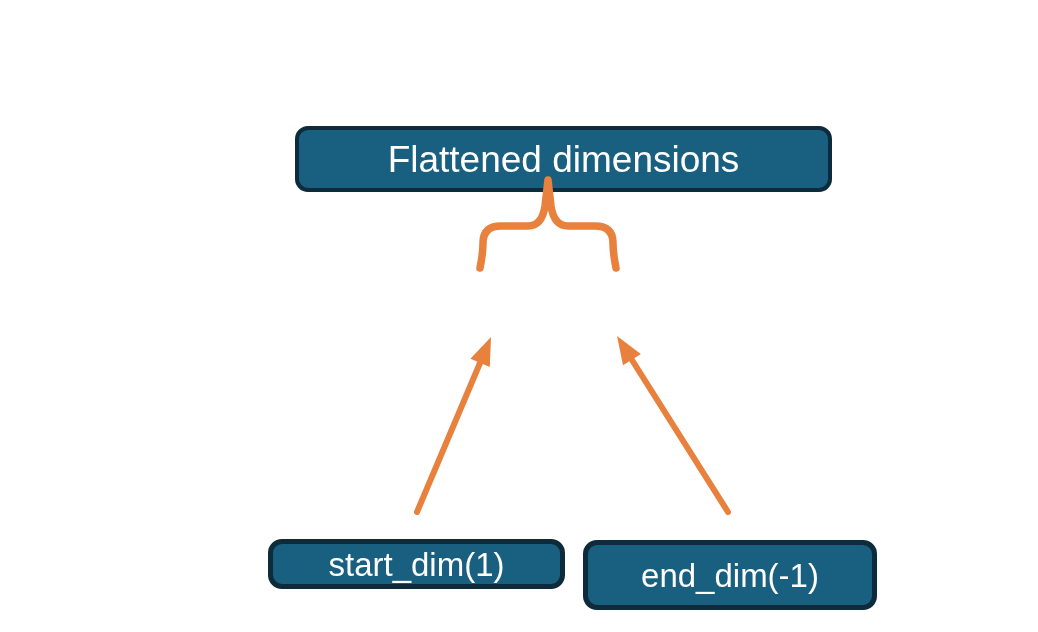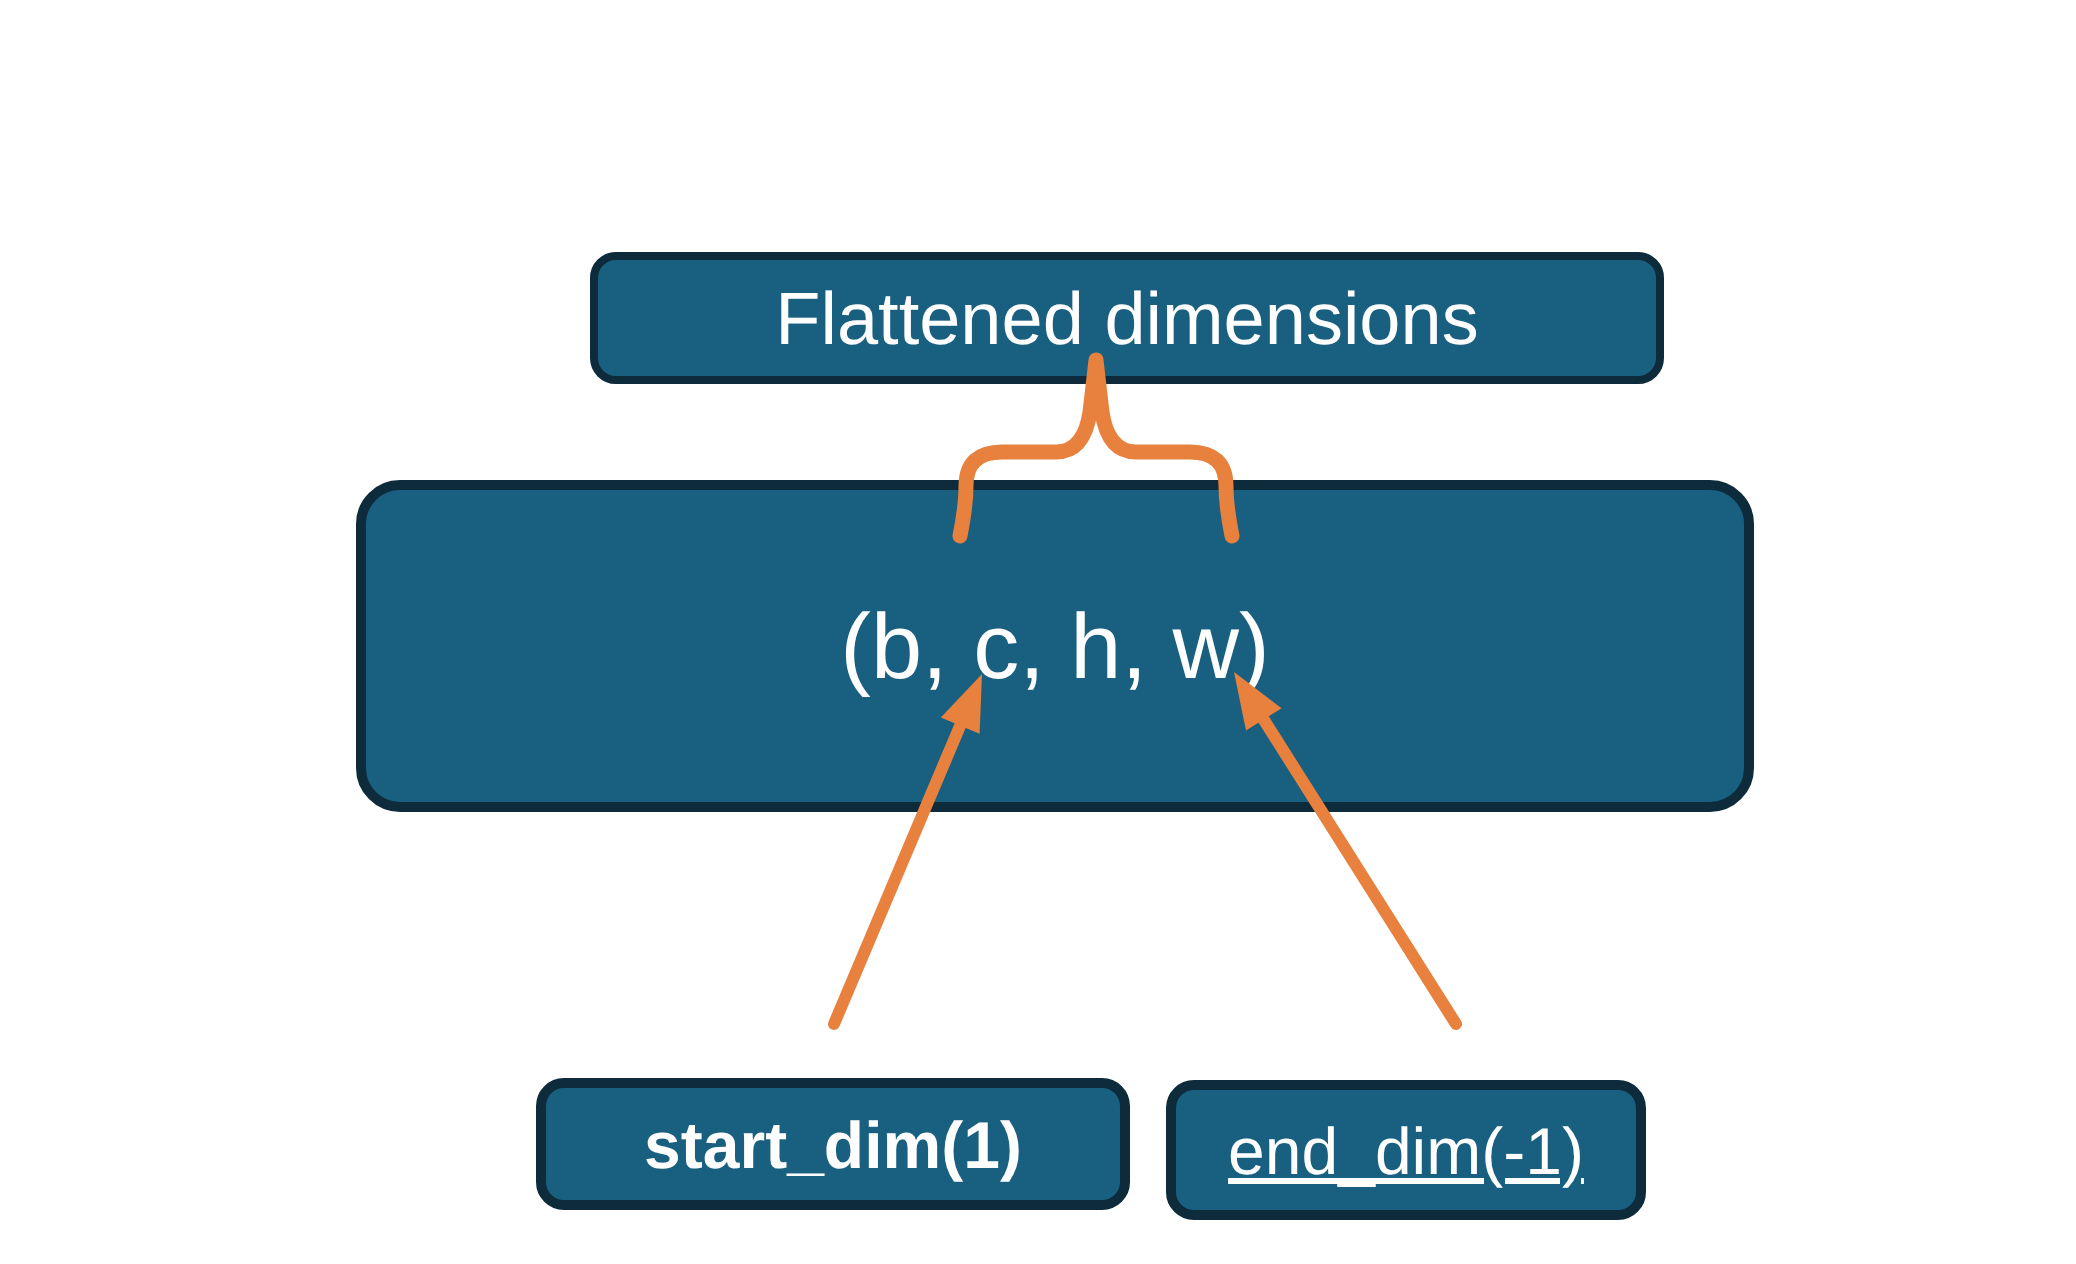--- a/index.html
+++ b/index.html
@@ -44,32 +44,30 @@
 
   .node--tensor {
     left: 178px; top: 212px;
     width: 699px; height: 166px;
     border-radius: 22px;
     font-size: 46px;
   }
 
   .node--start-dim {
     left: 268px; top: 511px;
-    width: 297px; height: 66px;
+    width: 297px; height: 50px;
     border-radius: 14px;
     font-size: 33px;
-    font-weight: bold;
   }
 
   .node--end-dim {
     left: 583px; top: 512px;
-    width: 240px; height: 70px;
+    width: 294px; height: 70px;
     border-radius: 14px;
     font-size: 33px;
-    text-decoration: underline;
   }
 
   .overlay {
     position: absolute;
     left: 0; top: 0;
     width: 1038px; height: 632px;
     pointer-events: none;
   }
 
   .brace {
@@ -94,23 +92,20 @@
 </style>
 </head>
 <body>
 
 <div class="canvas">
 
   <div class="node node--flattened">
     <span>Flattened dimensions</span>
   </div>
 
-  <div class="node node--tensor">
-    <span>(b, c, h, w)</span>
-  </div>
 
   <div class="node node--start-dim">
     <span>start_dim(1)</span>
   </div>
 
   <div class="node node--end-dim">
     <span>end_dim(-1)</span>
   </div>
 
   <svg class="overlay" viewBox="0 0 1038 632" xmlns="http://www.w3.org/2000/svg">

